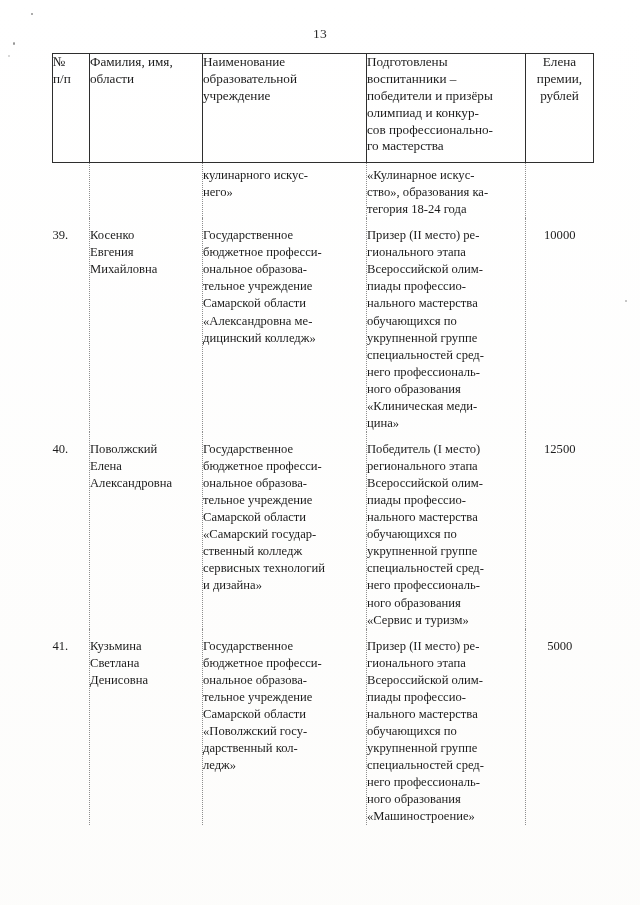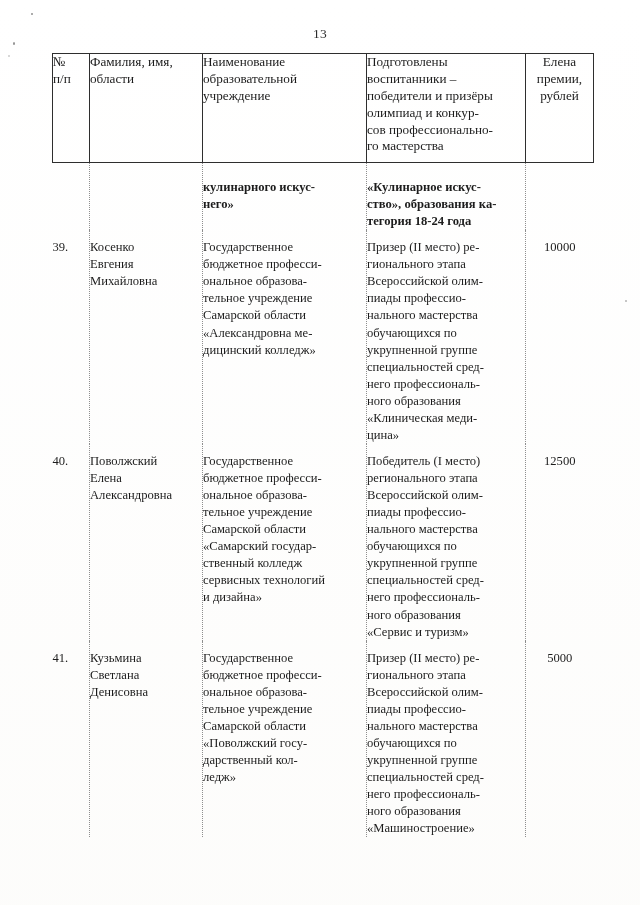--- a/index.html
+++ b/index.html
@@ -81,21 +81,21 @@
   .body-cell.no-rule-r { border-right: none; }
 
   .col-num    { width: 36px;  text-align: left; padding-left: 8px; }
   .col-name   { width: 112px; text-align: left; }
   .col-org    { width: 163px; text-align: justify; text-align-last: left; }
   .col-prep   { width: 158px; text-align: justify; text-align-last: left; }
   .col-amount { width: 67px;  text-align: center; }
   .lines > span { display: block; }
 
   .row-pad-top  > td { padding-top: 9px; }
-  .row-pad-continue > td { padding-top: 16px; font-weight: bold; }
+  .row-pad-continue > td { padding-top: 4px; }
 
   
   .paper-tint {
     position: absolute;
     inset: 0;
     pointer-events: none;
     background: linear-gradient(180deg, rgba(250,250,248,0) 0%, rgba(248,247,243,.35) 100%);
   }
 </style>
 </head>

